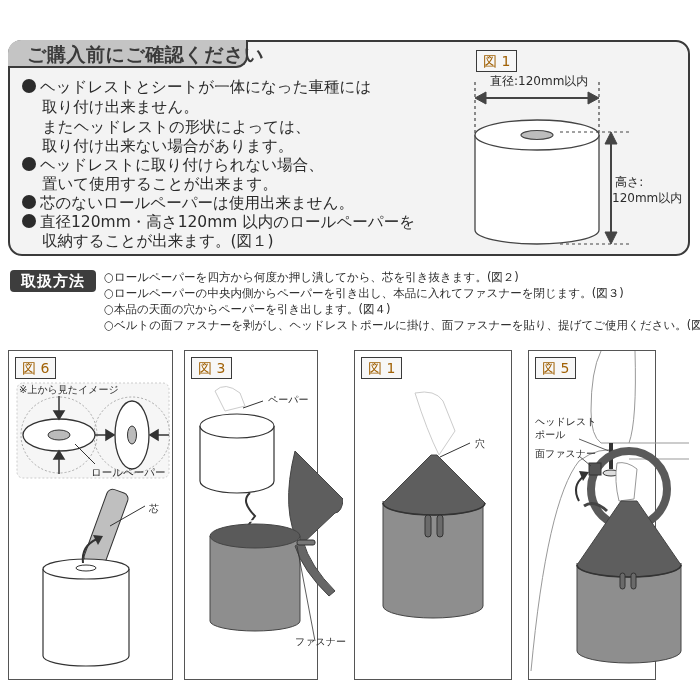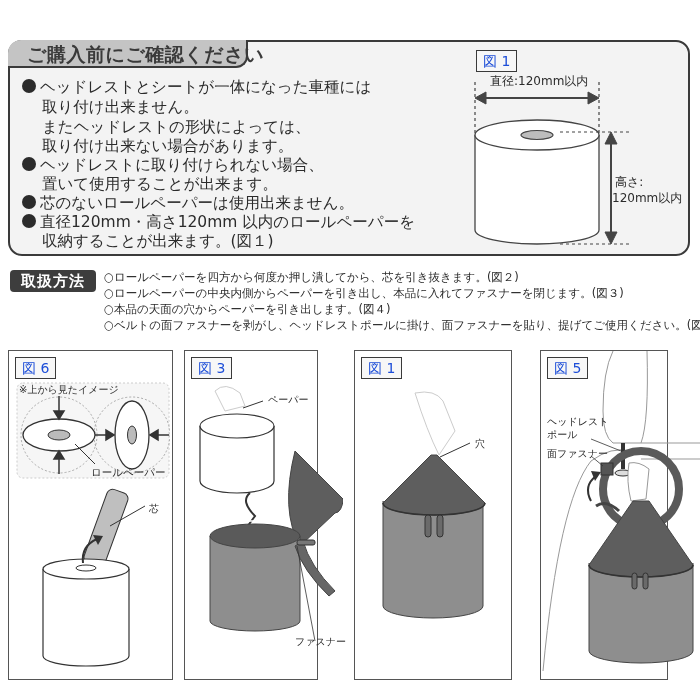--- a/index.html
+++ b/index.html
@@ -13,21 +13,21 @@
   #notice-tab { left:8px; top:40px; width:240px; height:28px; background:#c4c4c4;
     border-right:2px solid #3a3a3a; border-bottom:2px solid #3a3a3a;
     border-top-left-radius:13px; border-bottom-right-radius:12px; box-sizing:border-box; }
   #notice-title { left:27px; top:42px; font-size:19px; font-weight:bold; color:#3a3a3a; letter-spacing:0.5px; white-space:nowrap;font-family:Liberation Mono, monospace; }
   .notice-line { position:absolute; left:22px; font-size:15.5px; line-height:19px; white-space:nowrap; color:#2b2b2b; }
   .notice-line.indent { left:42px; }
   .bullet { display:inline-block; width:14px; height:14px; border-radius:50%; background:#2b2b2b; margin-right:4px; vertical-align:-1px; }
 
   
   .fig-label { position:absolute; border:1.5px solid #3a3a3a; background:#f7f7f7;
-    font-size:14px; padding:1px 6px; line-height:18px; white-space:nowrap; color:#1d4ed8; }
+    font-size:14px; padding:1px 6px; line-height:18px; white-space:nowrap; color:#a16207; }
 
   
   #howto-badge { left:10px; top:270px; width:86px; height:22px; background:#3d3d3d; border-radius:4px;
     color:#fff; font-weight:bold; font-size:15px; line-height:22px; text-align:center; letter-spacing:1px; }
   .howto-line { position:absolute; left:104px; font-size:11.5px; line-height:15px; white-space:nowrap; color:#2b2b2b; }
 
   
   .panel { position:absolute; top:350px; height:330px; border:1.5px solid #555; box-sizing:border-box; background:#fff; }
   .small-label { position:absolute; font-size:10px; white-space:nowrap; color:#2b2b2b; line-height:12px; }
 </style>
@@ -140,21 +140,21 @@
     <line x1="85" y1="106" x2="115" y2="92" stroke="#333"></line>
     <path d="M28,150 L28,255 A50,12 0 0 0 128,255 L128,150" fill="#8e8e8e" stroke="#444"></path>
     <path d="M28,152 L76,104 L82,104 L130,152 A51,12 0 0 1 28,152 Z" fill="#5e5e5e" stroke="#444"></path>
     <path d="M28,152 A51,12 0 0 0 130,152" fill="none" stroke="#333" stroke-width="1.5"></path>
     <rect x="70" y="164" width="6" height="22" rx="3" fill="#6a6a6a" stroke="#333"></rect>
     <rect x="82" y="164" width="6" height="22" rx="3" fill="#6a6a6a" stroke="#333"></rect>
   </svg>
   <div class="small-label" style="left:120px; top:87px;">穴</div>
 </div>
 
-<div class="panel" style="left:540px; width:128px;">
+<div class="panel" style="left:528px; width:128px;">
   <div class="fig-label" style="left:6px; top:6px;">図 5</div>
   <svg class="abs" style="left:0; top:0;" width="160" height="330">
     <path d="M72,0 Q62,20 62,60 Q62,85 72,92 L100,92 Q108,70 106,0" fill="#fff" stroke="#999"></path>
     <line x1="100" y1="92" x2="160" y2="92" stroke="#999"></line>
     <line x1="100" y1="108" x2="160" y2="108" stroke="#999"></line>
     <path d="M2,320 Q18,150 50,110 Q70,95 90,100" fill="none" stroke="#999"></path>
     <line x1="82" y1="92" x2="82" y2="118" stroke="#333" stroke-width="4"></line>
     <circle cx="100" cy="138" r="38" fill="none" stroke="#5a5a5a" stroke-width="8"></circle>
     <rect x="60" y="112" width="12" height="12" fill="#555" stroke="#333"></rect>
     <ellipse cx="82" cy="122" rx="8" ry="3" fill="#ddd" stroke="#333"></ellipse>

